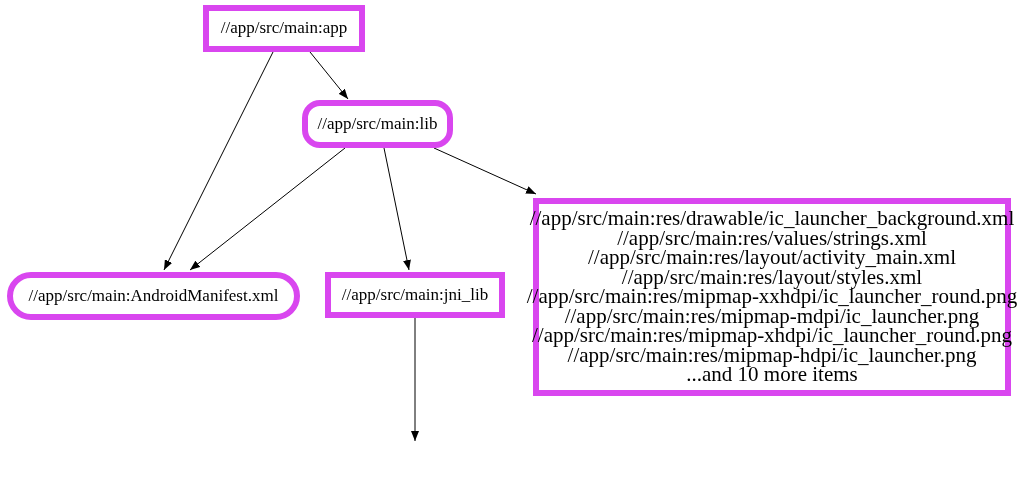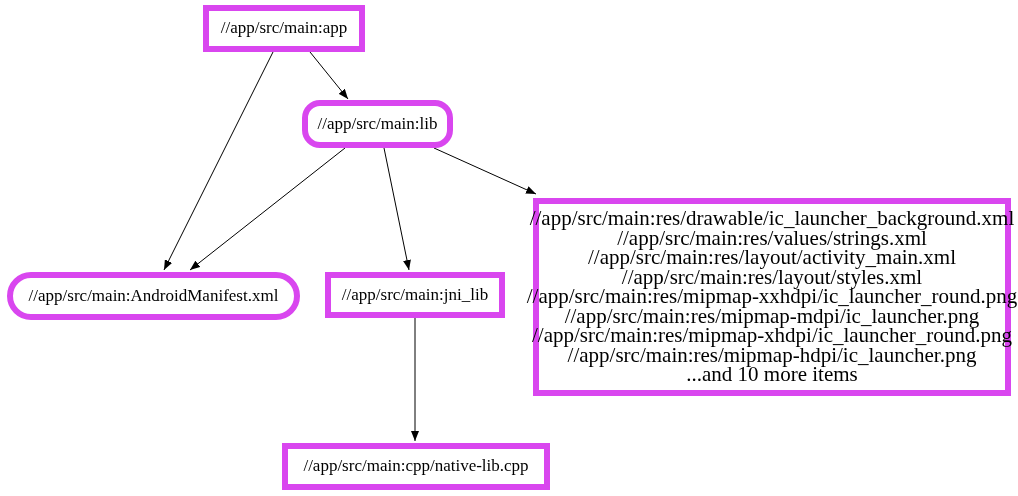--- a/index.html
+++ b/index.html
@@ -91,17 +91,14 @@
     <div class="line">//app/src/main:res/values/strings.xml</div>
     <div class="line">//app/src/main:res/layout/activity_main.xml</div>
     <div class="line">//app/src/main:res/layout/styles.xml</div>
     <div class="line">//app/src/main:res/mipmap-xxhdpi/ic_launcher_round.png</div>
     <div class="line">//app/src/main:res/mipmap-mdpi/ic_launcher.png</div>
     <div class="line">//app/src/main:res/mipmap-xhdpi/ic_launcher_round.png</div>
     <div class="line">//app/src/main:res/mipmap-hdpi/ic_launcher.png</div>
     <div class="line">...and 10 more items</div>
   </div>
 
-  <div class="node" id="node-native-lib">
-    <span>//app/src/main:cpp/native-lib.cpp</span>
-  </div>
 
 </div>
 
 </body></html>

